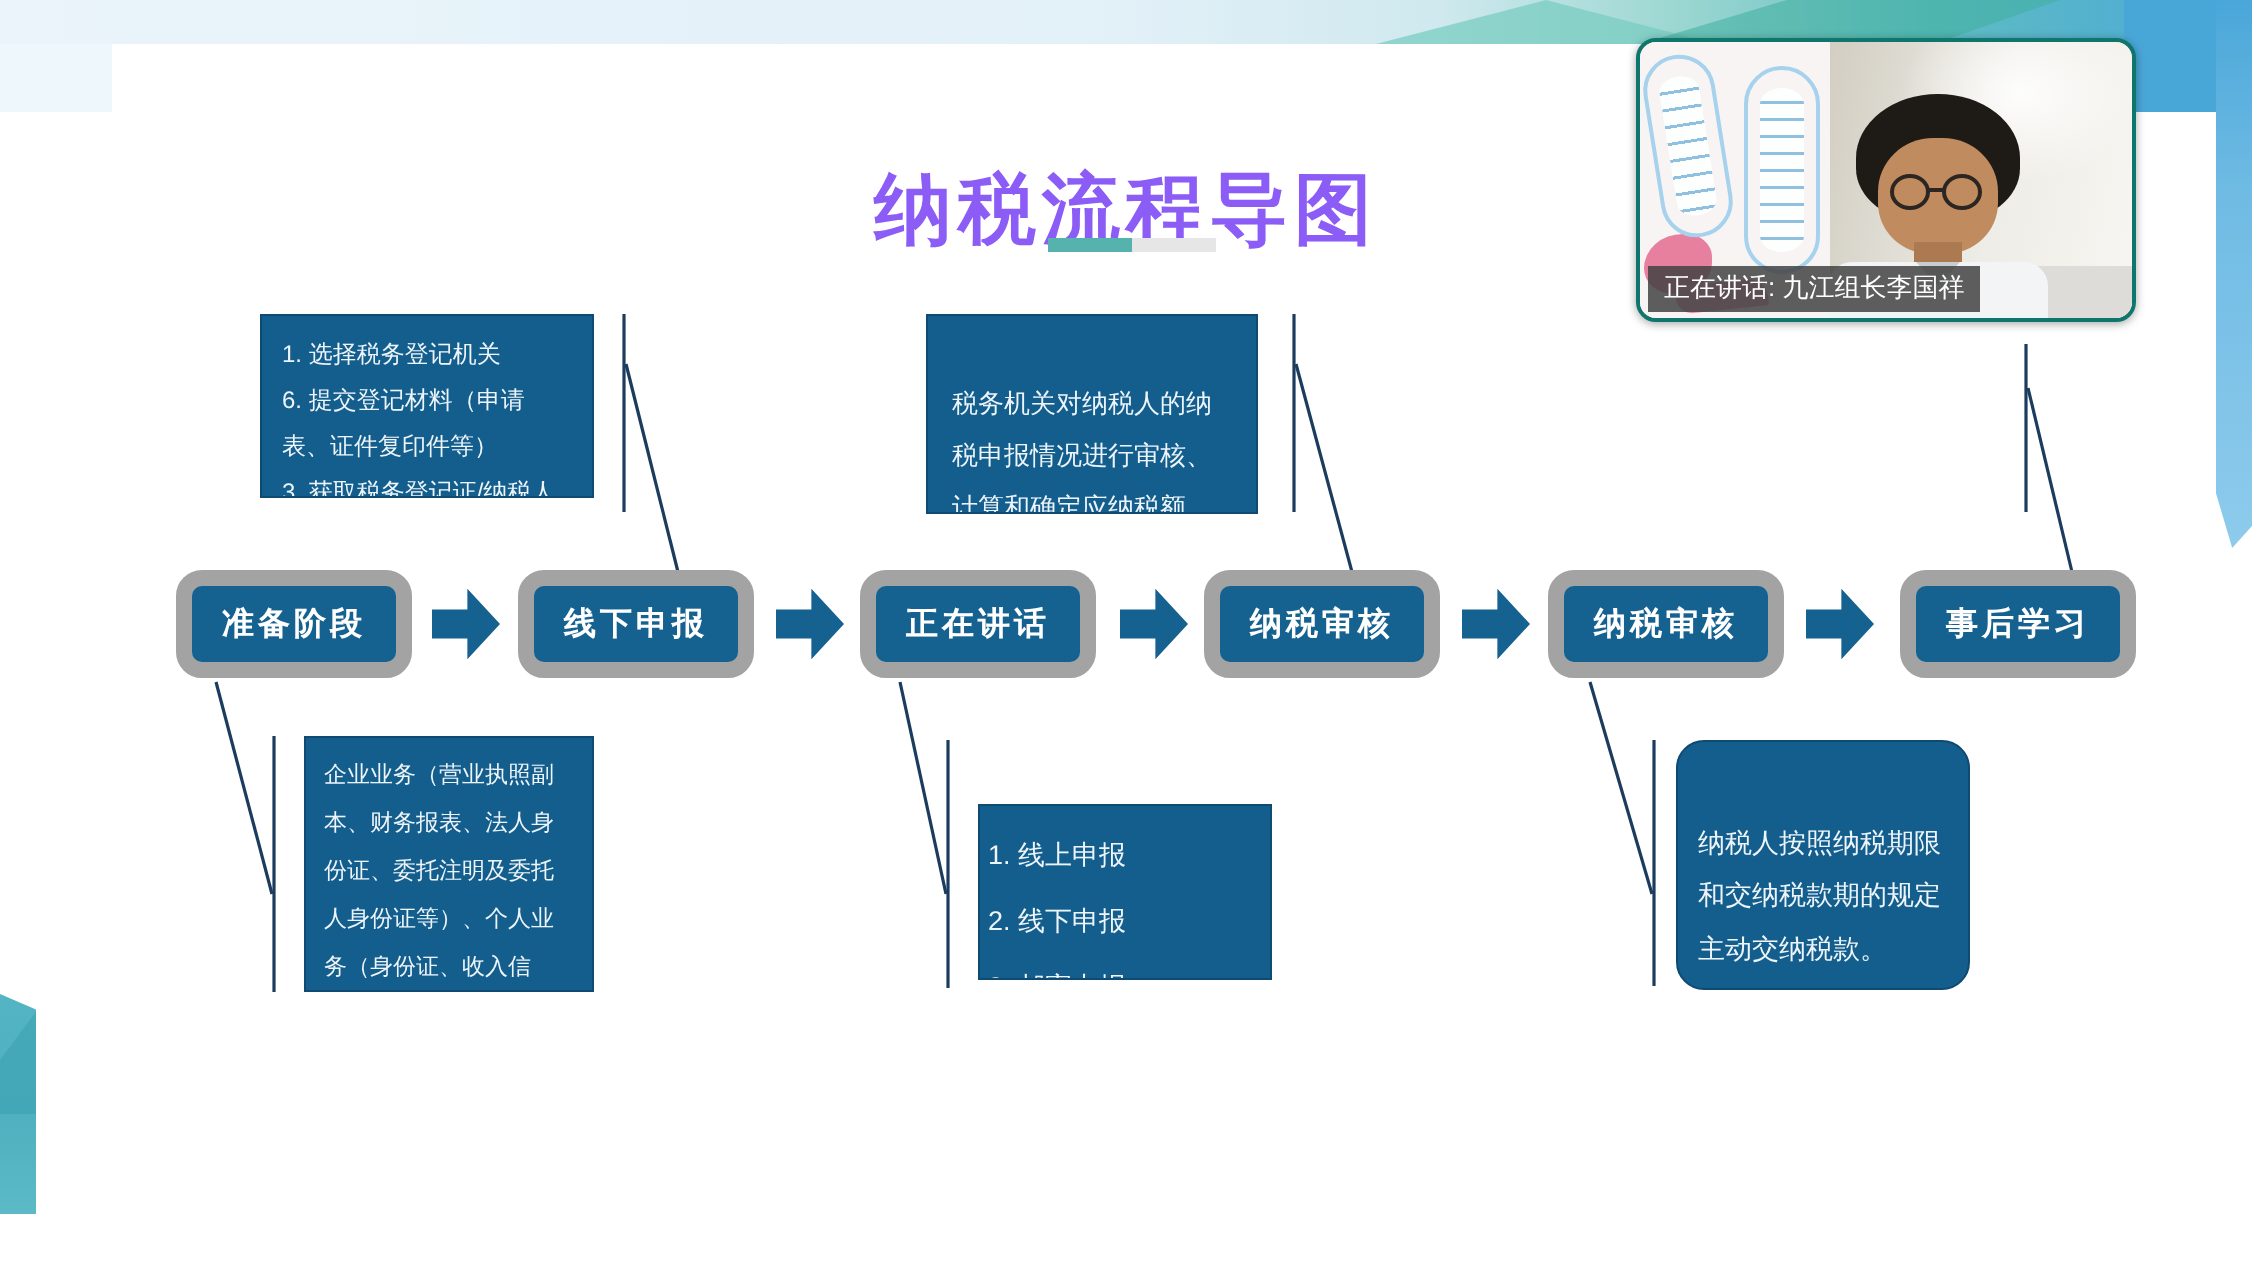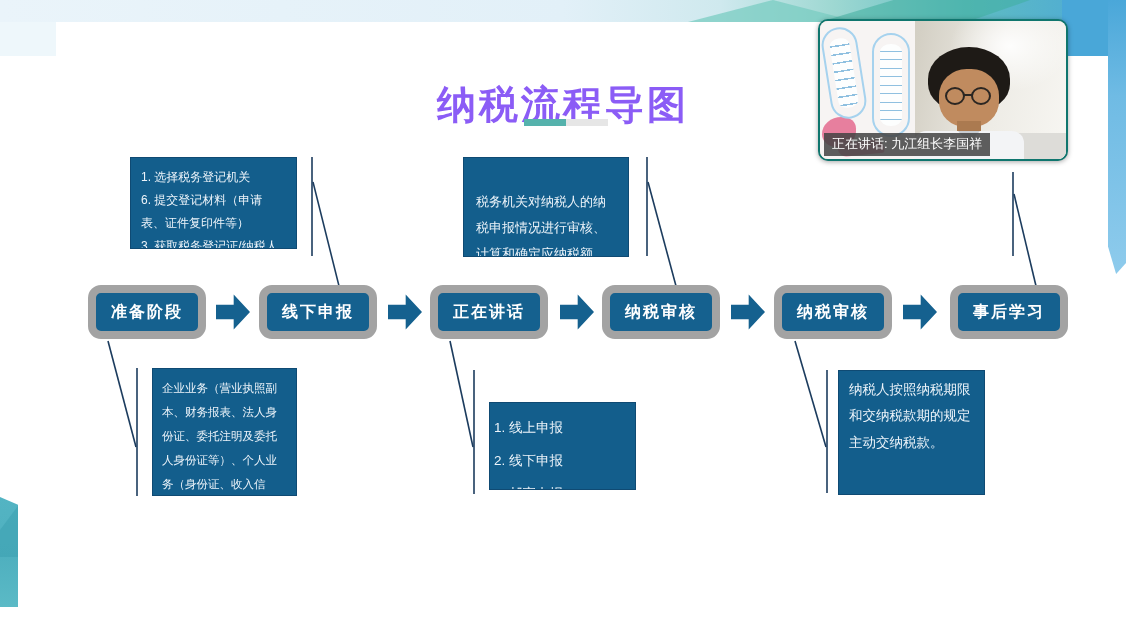--- a/index.html
+++ b/index.html
@@ -42,21 +42,21 @@
   .callout{position:absolute;background:#135e8c;border:1px solid #0f4a73;box-sizing:border-box;
     color:#edf4fa;overflow:hidden;}
   .callout .item{white-space:normal;}
   #callout-a{left:130px;top:157px;width:167px;height:92px;font-size:12px;line-height:1.92;padding:8px 10px;}
   #callout-b{left:463px;top:157px;width:166px;height:100px;font-size:13px;line-height:2.0;padding:31px 12px;}
   #callout-c{left:832px;top:166px;width:168px;height:92px;font-size:13px;line-height:2.15;padding:7px 10px;}
   #callout-d{left:152px;top:368px;width:145px;height:128px;font-size:11.5px;line-height:2.08;padding:8px 9px;}
   #callout-e{left:489px;top:370px;width:147px;height:88px;font-size:13.5px;padding:16px 4px;
     display:flex;flex-direction:column;gap:15px;margin-top:32px;}
   #callout-f{left:838px;top:370px;width:147px;height:125px;font-size:13.5px;line-height:1.95;
-    padding:6px 10px;display:flex;align-items:flex-start;}
+    padding:6px 10px;display:flex;align-items:flex-end;border-radius:14px;}
 
   .connectors{position:absolute;left:0;top:0;pointer-events:none;}
 
   
   .video-tile{position:absolute;left:818px;top:19px;width:250px;height:142px;box-sizing:border-box;
     border:2px solid #0f766e;border-radius:10px;overflow:hidden;background:#d8d3c8;
     box-shadow:0 1px 5px rgba(0,0,0,.35);}
   .wall{position:absolute;inset:0;
     background:linear-gradient(100deg,#c2bcae 0%,#d4d0c5 38%,#eeece6 70%,#f7f6f2 100%);}
   .wall-glow{position:absolute;left:130px;top:-20px;width:120px;height:90px;

